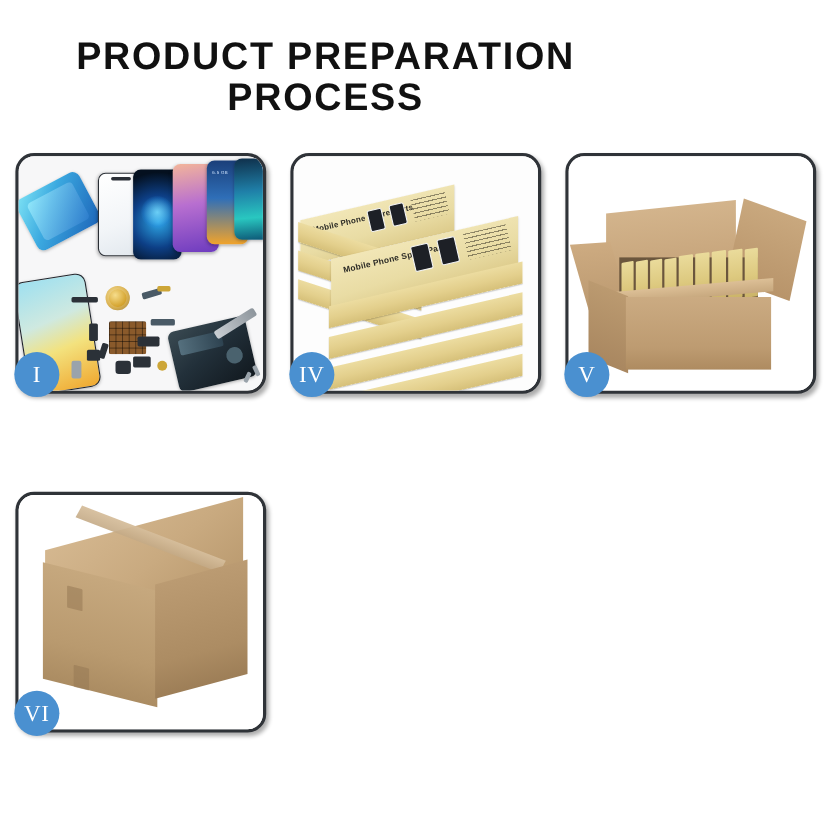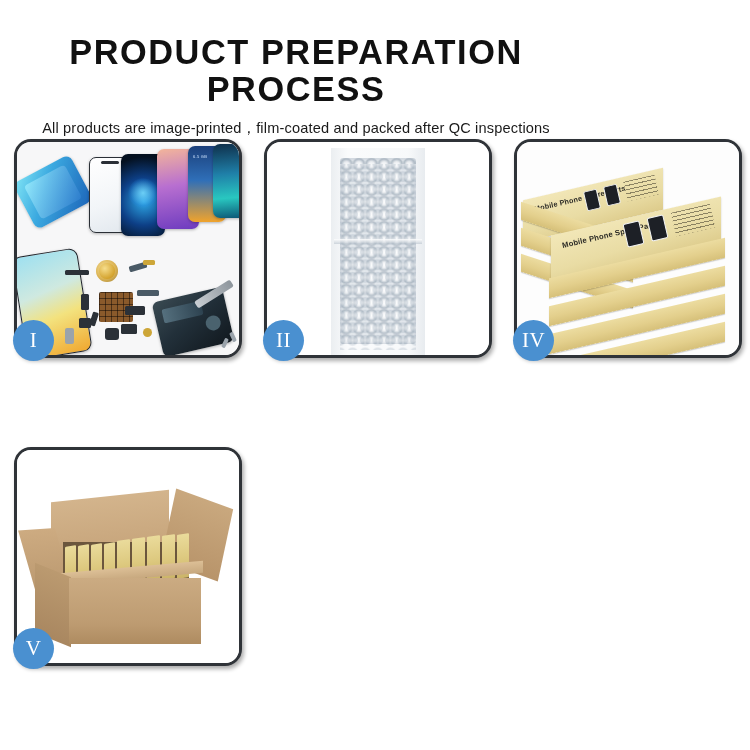--- a/index.html
+++ b/index.html
@@ -363,21 +363,20 @@
     background:rgba(150,120,84,.55); border-radius:1px;
   }
 </style>
 </head>
 <body>
 
 <div class="page">
 
   <div class="header">
     <div class="title">PRODUCT PREPARATION PROCESS</div>
-    <div class="subtitle">All products are image-printed，film-coated and packed after QC inspections</div>
   </div>
 
   <div class="grid">
 
     <div class="panel">
       <div class="panel-inner p1">
         <div class="scr scr-adh"></div>
         <div class="scr scr-glass"></div>
         <div class="scr scr-blue"></div>
         <div class="scr scr-purple"></div>
@@ -400,29 +399,20 @@
         <div class="part" style="left:88px;top:186px;width:14px;height:12px;border-radius:3px;"></div>
         <div class="part" style="left:104px;top:182px;width:16px;height:10px;"></div>
         <div class="part" style="left:108px;top:164px;width:20px;height:9px;"></div>
         <div class="part gold" style="left:126px;top:186px;width:9px;height:9px;border-radius:50%;"></div>
         <div class="part gray" style="left:206px;top:196px;width:4px;height:10px;transform:rotate(25deg);"></div>
         <div class="part gray" style="left:214px;top:190px;width:4px;height:10px;transform:rotate(-25deg);"></div>
       </div>
       <div class="badge">I</div>
     </div>
 
-    <div class="panel">
-      <div class="panel-inner p2">
-        <div class="wrapbag"></div>
-        <div class="bubbles"></div>
-        <div class="bubbles2"></div>
-        <div class="seam"></div>
-      </div>
-      <div class="badge">II</div>
-    </div>
 
 
     <div class="panel">
       <div class="panel-inner p4">
         <div class="stack">
 
           <div class="slid" style="left:2px;top:30px;width:140px;height:42px;transform:skewY(-13deg);"></div>
           <div class="slabel" style="left:12px;top:40px;font-size:7.2px;transform:rotate(-13deg);letter-spacing:.2px;">Mobile Phone Spare Parts</div>
           <div class="sphone" style="left:64px;top:36px;width:14px;height:20px;transform:rotate(-13deg);"></div>
           <div class="sphone" style="left:84px;top:31px;width:14px;height:20px;transform:rotate(-13deg);"></div>
@@ -464,15 +454,26 @@
         <div class="kb" style="left:145px;top:85px;width:13px;height:44px;transform:skewY(-8deg);"></div>
         <div class="kb" style="left:160px;top:84px;width:12px;height:44px;transform:skewY(-8deg);"></div>
 
         <div class="c-toprim"></div>
         <div class="c-side"></div>
         <div class="c-front"></div>
       </div>
       <div class="badge">V</div>
     </div>
 
+    <div class="panel">
+      <div class="panel-inner p6">
+        <div class="cb-top"></div>
+        <div class="cb-tape"></div>
+        <div class="cb-front"></div>
+        <div class="cb-right"></div>
+        <div class="cb-seal" style="left:44px;top:84px;transform:skewY(14deg);"></div>
+        <div class="cb-seal" style="left:50px;top:156px;transform:skewY(14deg);"></div>
+      </div>
+      <div class="badge">VI</div>
+    </div>
 
   </div>
 </div>
 
 </body></html>

